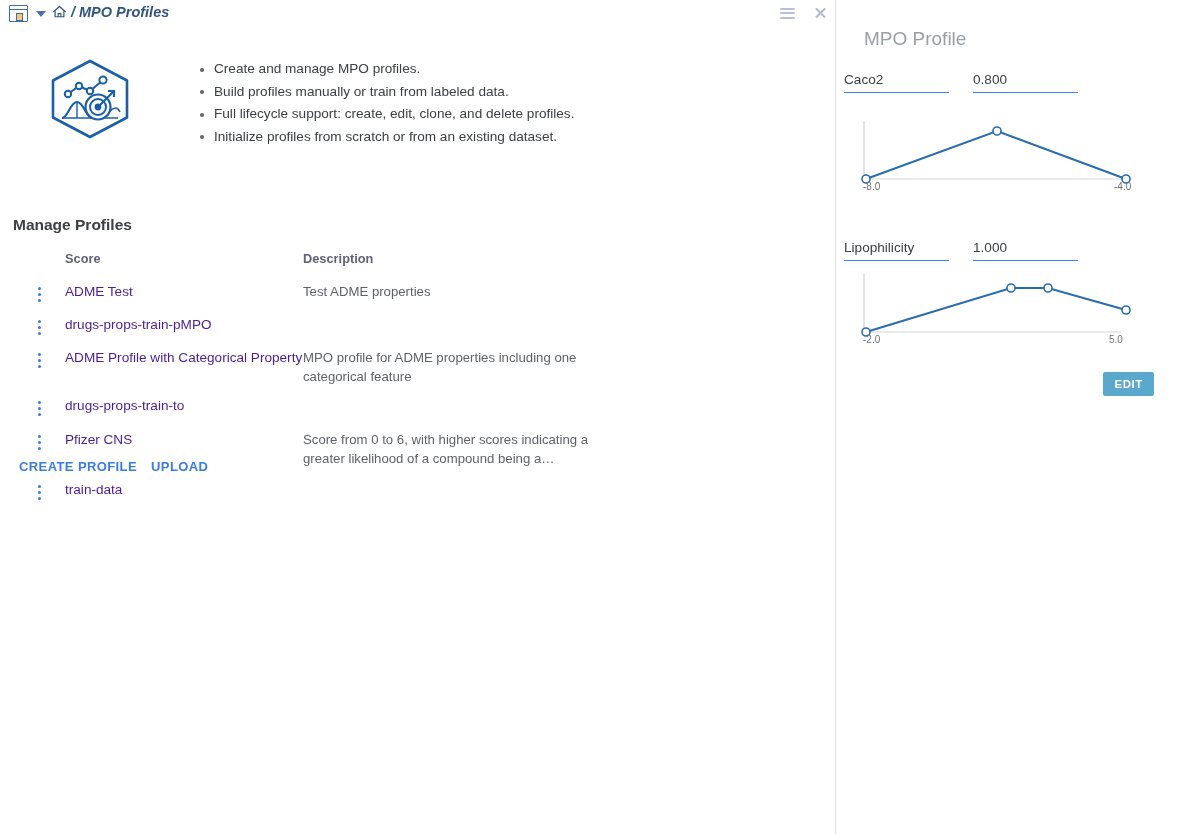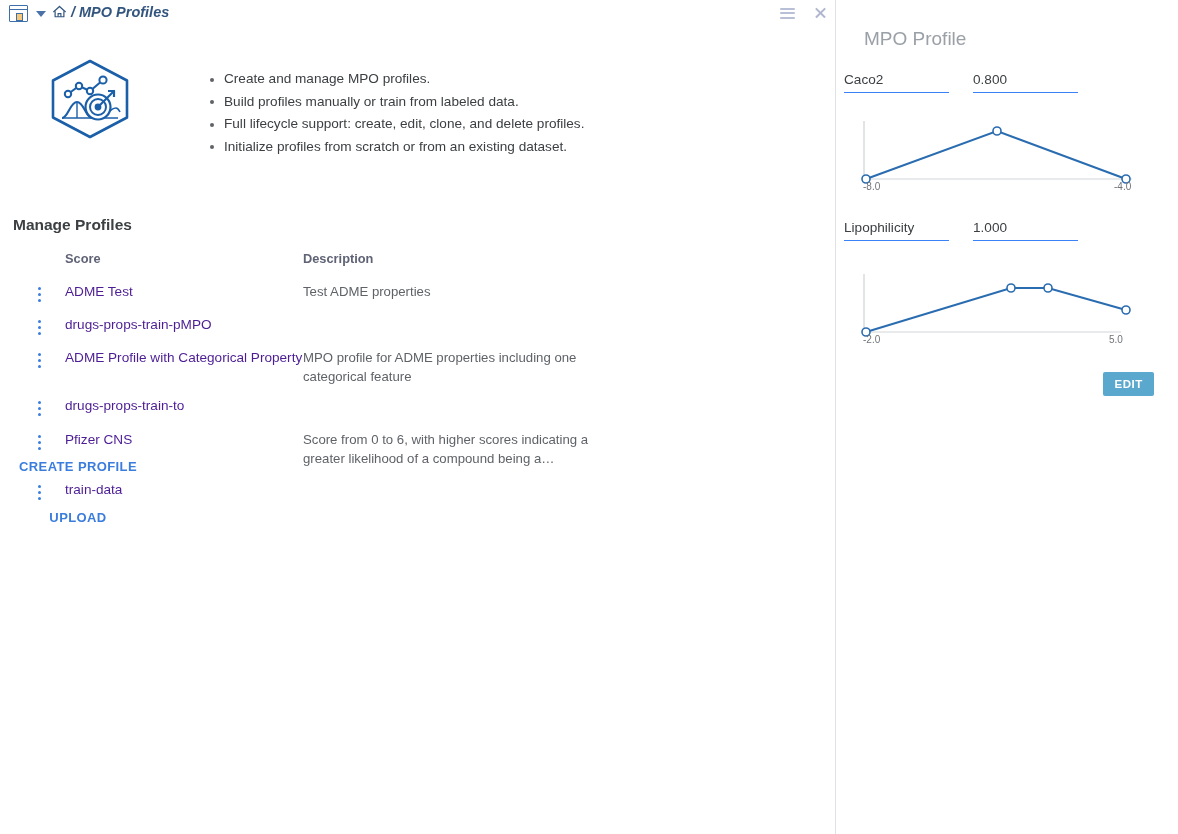--- a/index.html
+++ b/index.html
@@ -120,21 +120,21 @@
     width: 835px;
   }
   .hero-logo {
     position: absolute;
     left: 46px; top: 18px;
     width: 88px; height: 82px;
   }
   .hero-list {
     position: absolute;
     left: 186px; top: 12px;
-    margin: 16px;
+    margin: 6px;
     padding-left: 22px;
     list-style: none;
   }
   .hero-list li {
     position: relative;
     font-size: 13.6px;
     color: #3c4043;
     line-height: 22.5px;
     white-space: nowrap;
   }
@@ -206,22 +206,21 @@
   .prow.r1 { margin-top: 12px; }
   .prow.r2 { margin-top: 12px; }
   .prow.r3 { margin-top: 10px; }
   .prow.r4 { margin-top: 13px; }
   .prow.r5 { margin-top: 12px; }
 
   .actions {
     position: absolute;
     left: 19px; top: 459px;
     display: flex;
-    gap: 36px;
-    flex-direction: column;
+    gap: 14px;
   }
   .act-btn {
     font-size: 13px;
     font-weight: bold;
     letter-spacing: .4px;
     color: #3b7ddd;
     background: none;
     border: none;
     padding: 0;
     cursor: pointer;
@@ -242,21 +241,21 @@
     font-size: 19px;
     color: #9aa0a6;
   }
   .field-row {
     position: absolute;
     left: 5px;
     width: 338px;
     display: flex;
   }
   .fr1 { top: 70px; }
-  .fr2 { top: 218px; }
+  .fr2 { top: 238px; }
   .fld {
     position: relative;
     height: 28px;
   }
   .fld-name { width: 105px; margin-left: 3px; }
   .fld-val  { width: 105px; margin-left: 24px; }
   .fld input {
     width: 100%;
     border: none;
     border-bottom: 1px solid #3b82f6;

